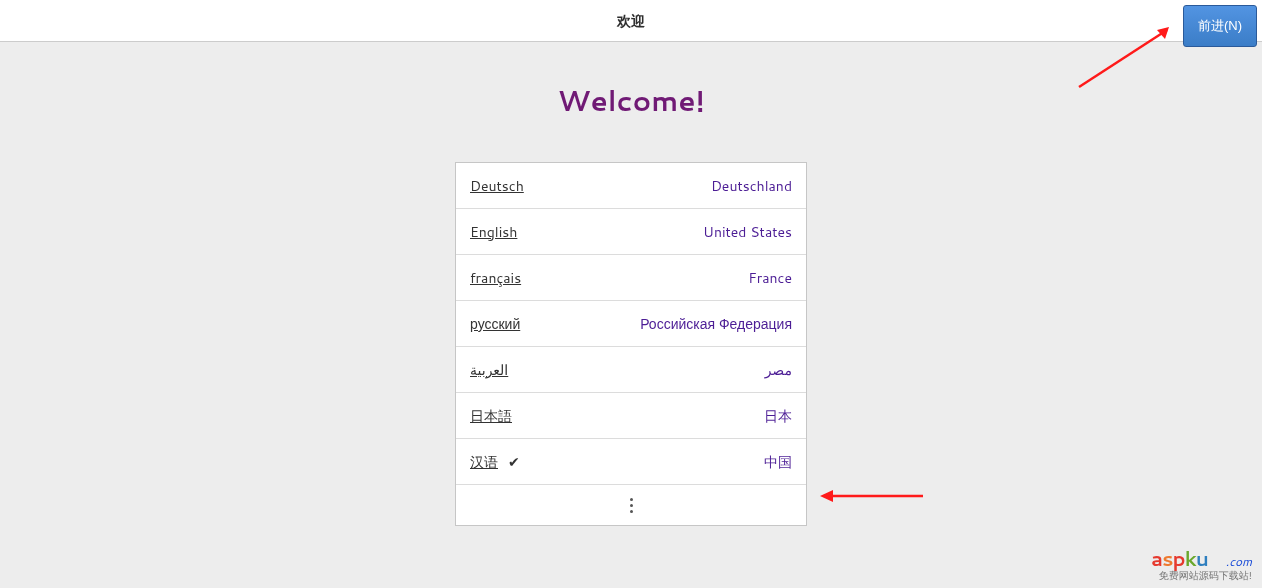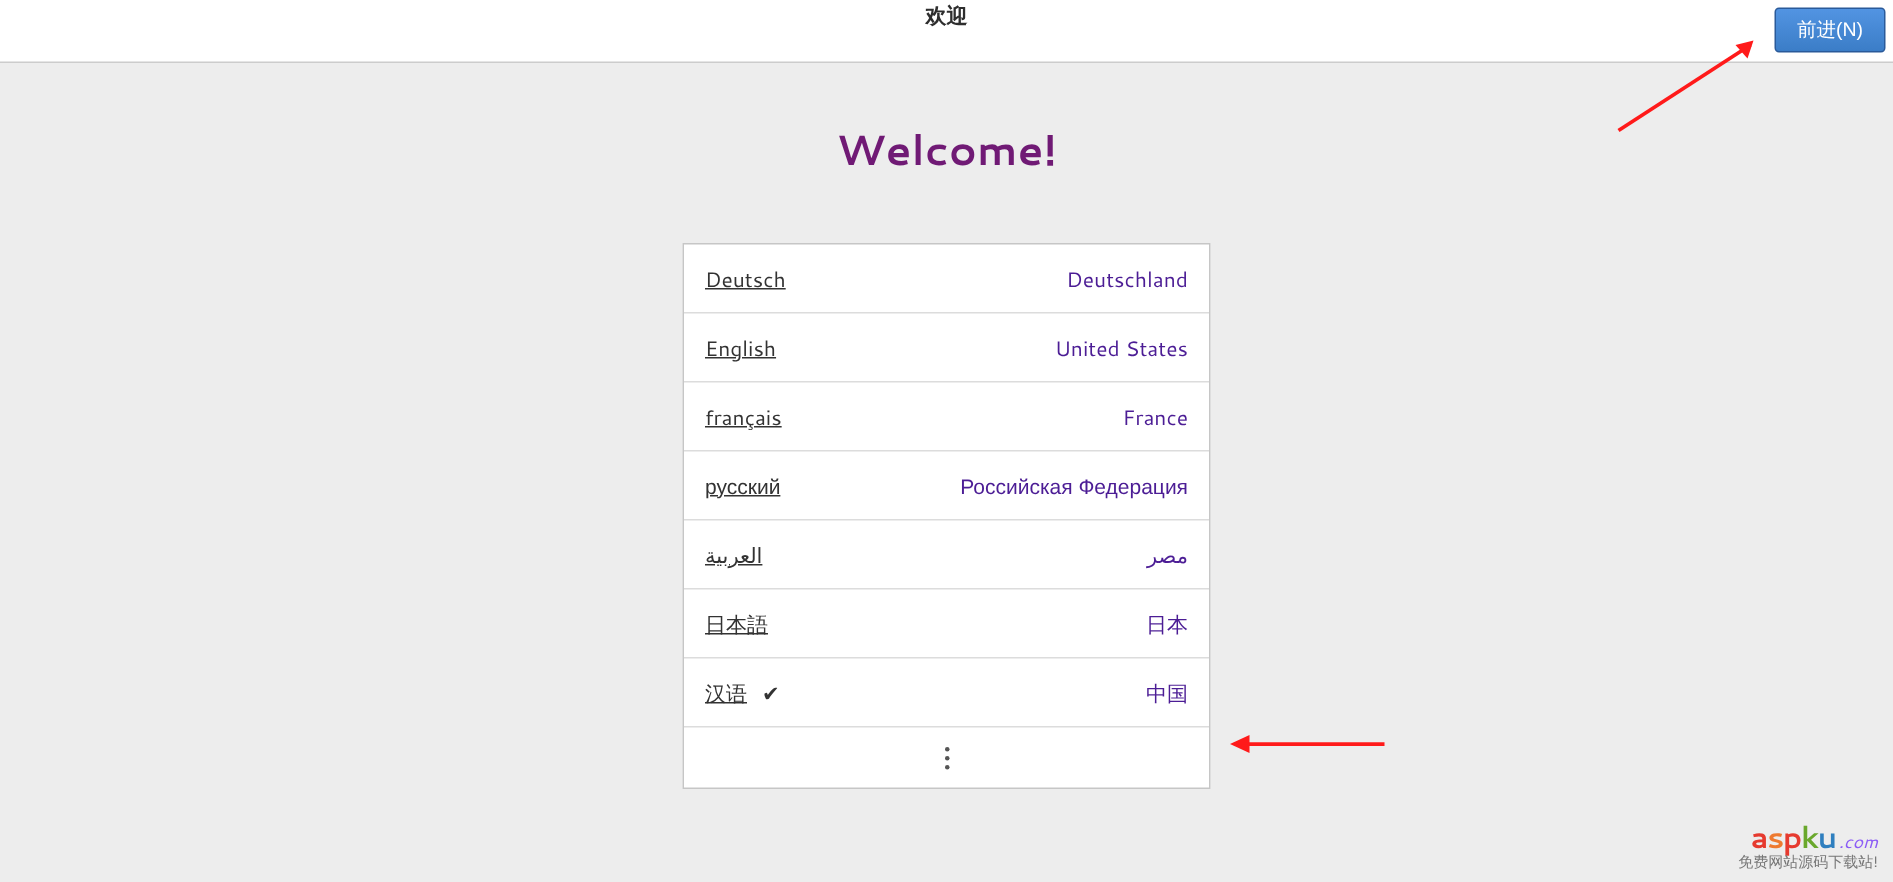--- a/index.html
+++ b/index.html
@@ -13,33 +13,34 @@
       width: 1262px;
       height: 588px;
       overflow: hidden;
       position: relative;
     }
     .header-bar {
       height: 42px;
       background: #ffffff;
       border-bottom: 1px solid #cccccc;
       display: flex;
+      align-items: center;
       justify-content: center;
       position: relative;
     }
     .header-title {
       font-size: 14px;
       font-weight: bold;
       color: #2e2e2e;
     }
     .next-button {
       position: absolute;
       right: 5px;
       top: 5px;
-      height: 30px;
+      height: 42px;
       padding: 0 14px;
       background: linear-gradient(to bottom, #5294e2, #3b7dc7);
       border: 1px solid #2a5a9a;
       border-radius: 3px;
       color: #ffffff;
       font-size: 13px;
       cursor: pointer;
       display: flex;
       align-items: center;
     }
@@ -134,23 +135,23 @@
       font-size: 20px;
       font-weight: bold;
       letter-spacing: -1px;
     }
     .watermark-main .red { color: #e63a2f; }
     .watermark-main .orange { color: #ee7a30; }
     .watermark-main .green { color: #6aa82c; }
     .watermark-main .blue { color: #2f7fbf; }
     .watermark-dom {
       font-size: 12px;
-      color: #8b5cf6;
+      color: #1d4ed8;
       font-style: italic;
-      margin-left: 2px;
+      margin-left: 18px;
     }
     .watermark-sub {
       font-size: 10px;
       color: #777;
       margin-top: 2px;
     }
   </style>
 </head>
 <body>
 

